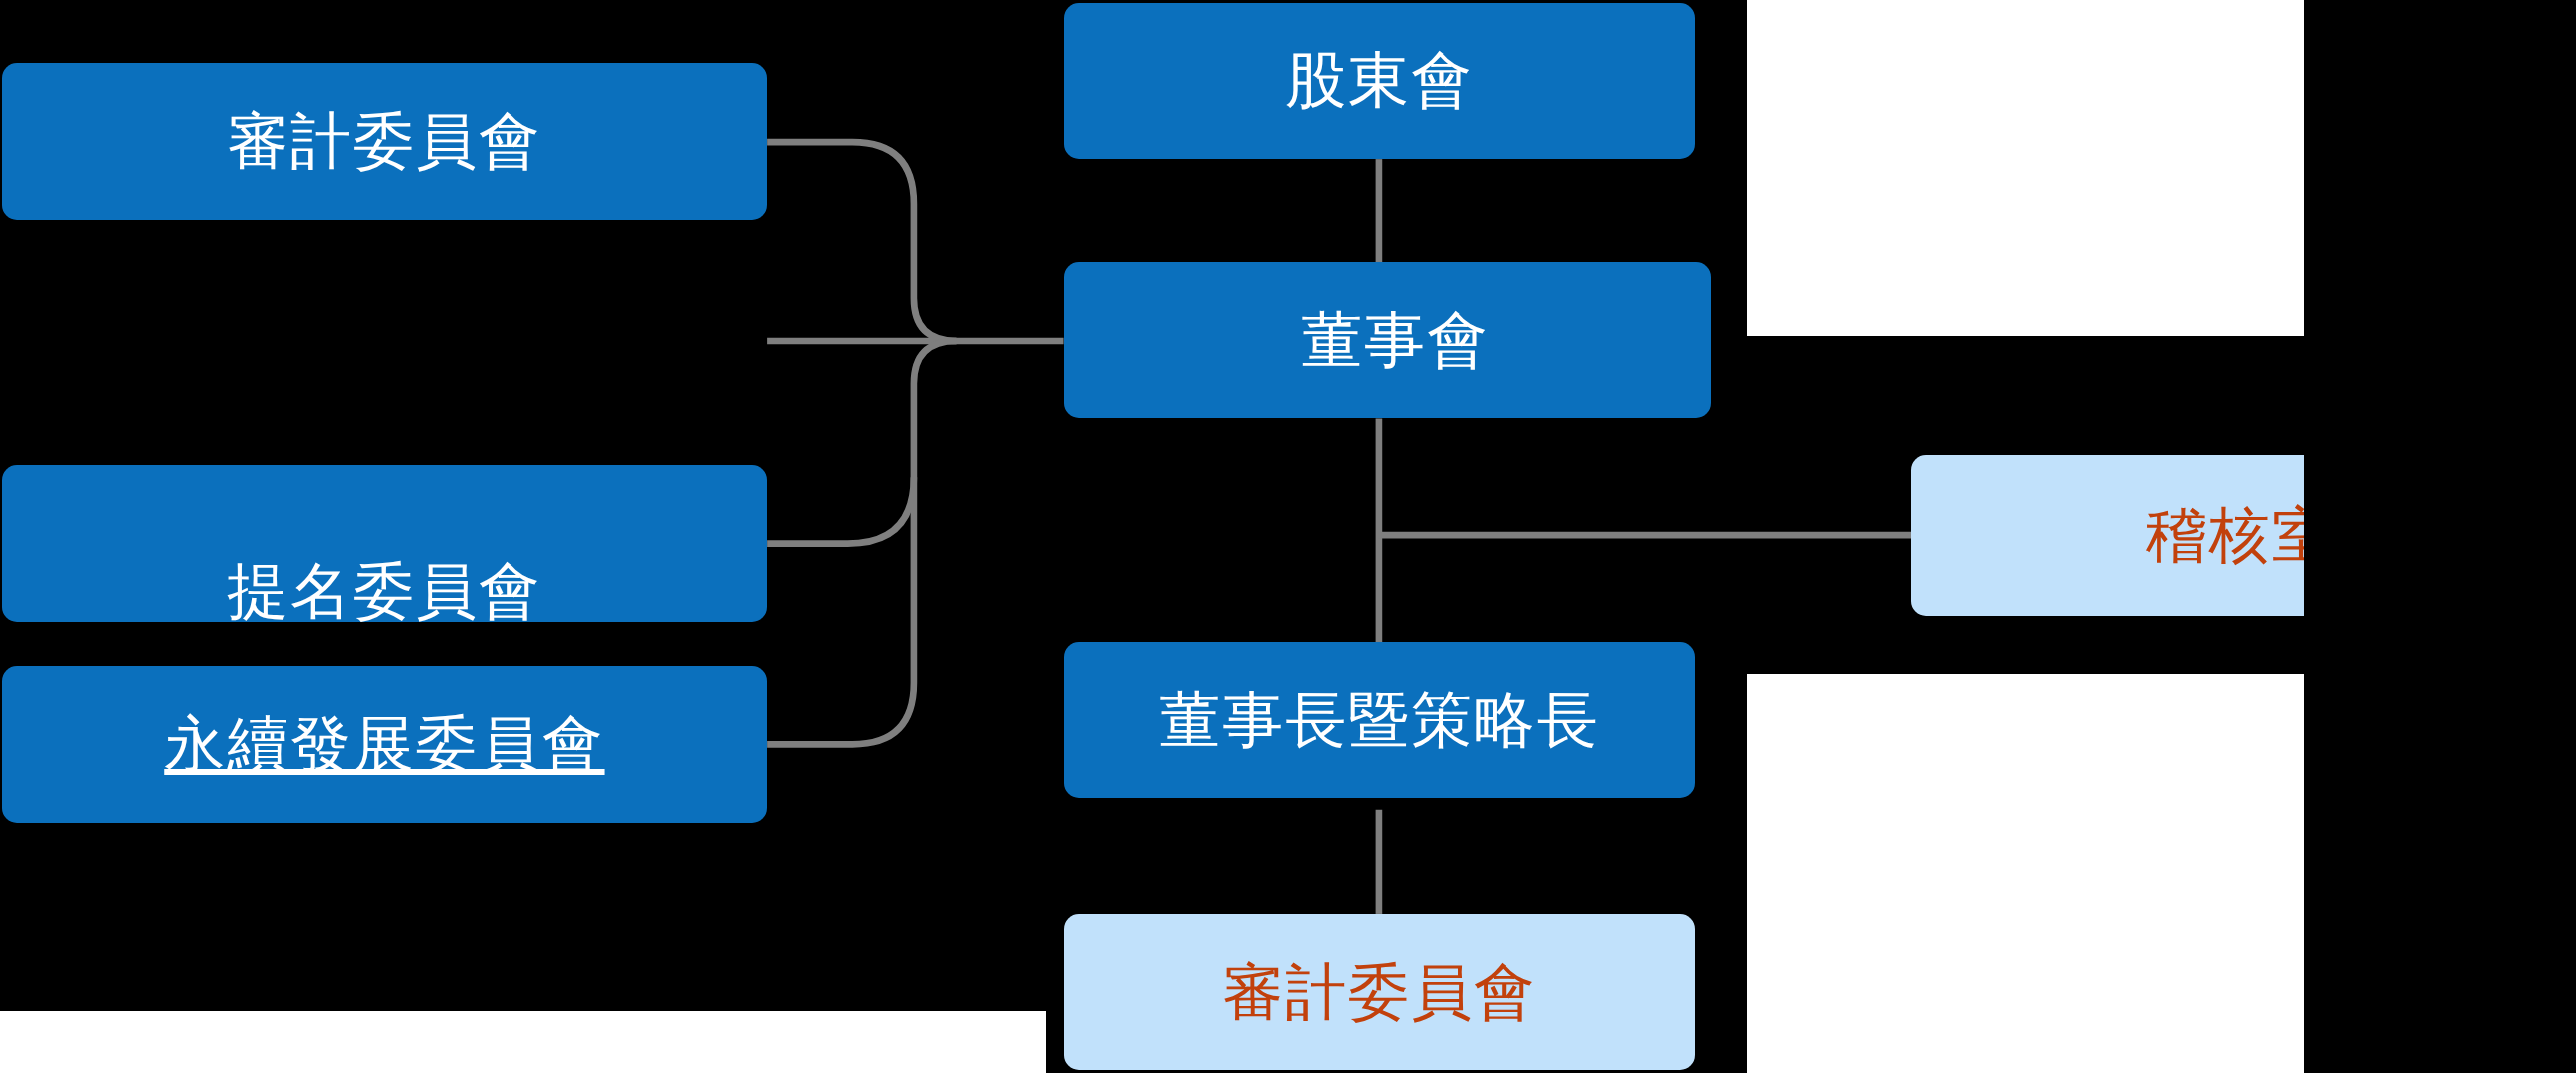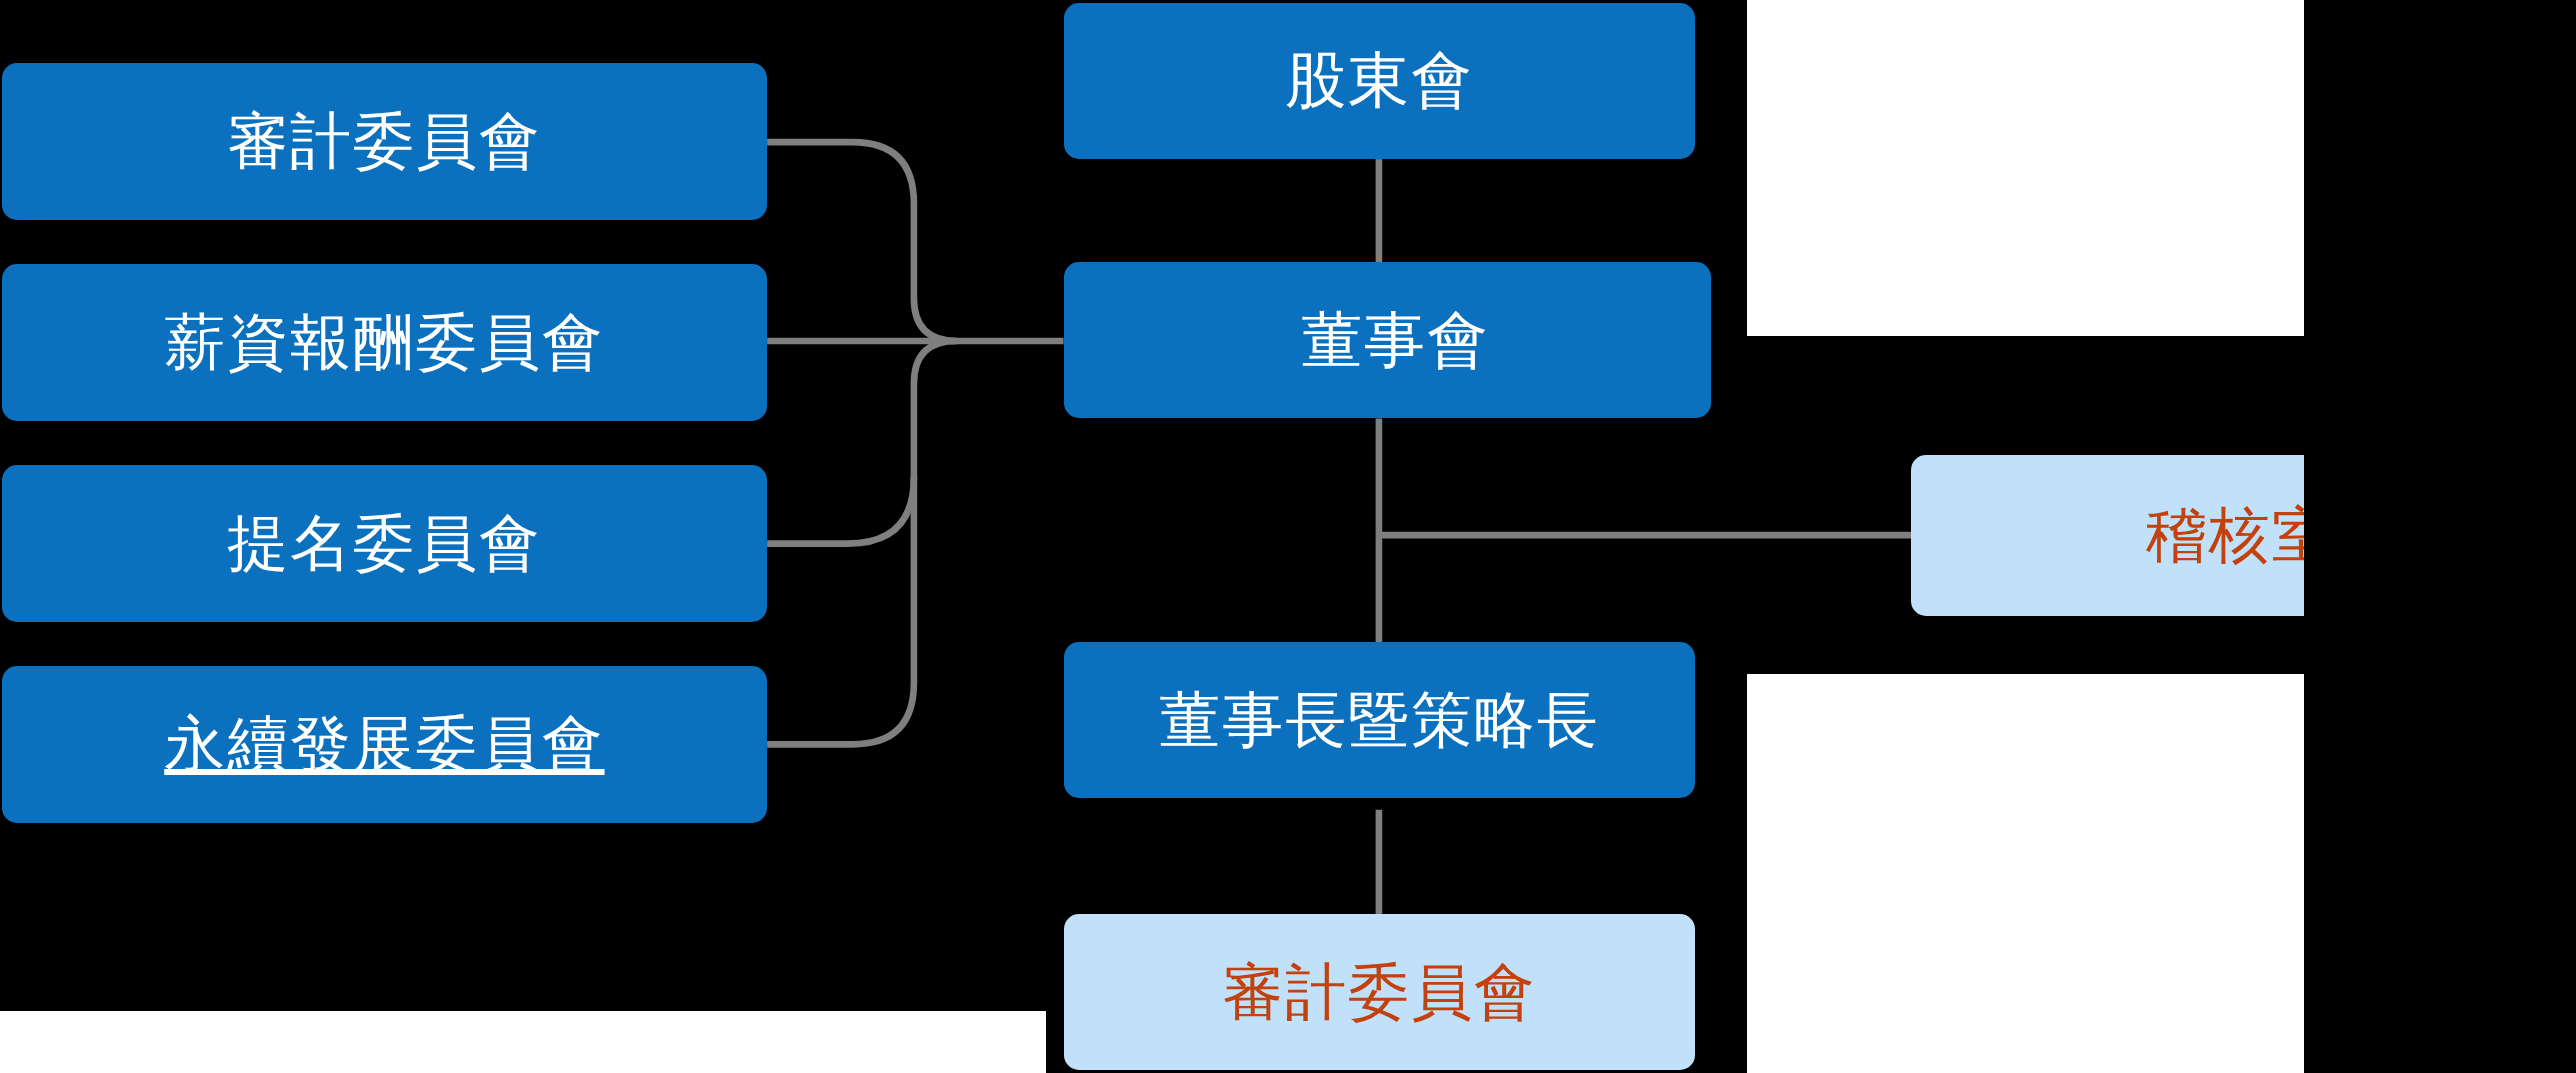--- a/index.html
+++ b/index.html
@@ -51,21 +51,21 @@
   }
   .node.light {
     background: #c1e1fb;
     color: #c2410c;
   }
 
   
   .committee { left: 1.9px; width: 765px; height: 157px; }
   #node-audit-committee          { top: 63px;  }
   #node-compensation-committee   { top: 264px; }
-  #node-nomination-committee     { top: 465px; }
+  #node-nomination-committee     { top: 465px; align-items: flex-end; }
   #node-sustainability-committee { top: 666px; text-decoration: underline; }
 
   
   .center { left: 1064px; width: 631px; height: 156px; }
   #node-shareholders-meeting { top: 2.8px;   }
   #node-board-of-directors   { top: 262px; padding-left: 16px; }
   #node-chairman-cso         { top: 642px; }
   #node-management-team      { top: 914px; }
 
   
@@ -90,23 +90,20 @@
     <path d="M1456 168 V277"></path>
     <path d="M1456 442 V690"></path>
     <path d="M1456 855 V965"></path>
 
     <path d="M1456 565 H2018"></path>
   </svg>
 
   <div id="node-audit-committee" class="node dark committee">
     <span>審計委員會</span>
   </div>
-  <div id="node-compensation-committee" class="node dark committee">
-    <span>薪資報酬委員會</span>
-  </div>
   <div id="node-nomination-committee" class="node dark committee">
     <span>提名委員會</span>
   </div>
   <div id="node-sustainability-committee" class="node dark committee">
     <span>永續發展委員會</span>
   </div>
 
   <div id="node-shareholders-meeting" class="node dark center">
     <span>股東會</span>
   </div>

